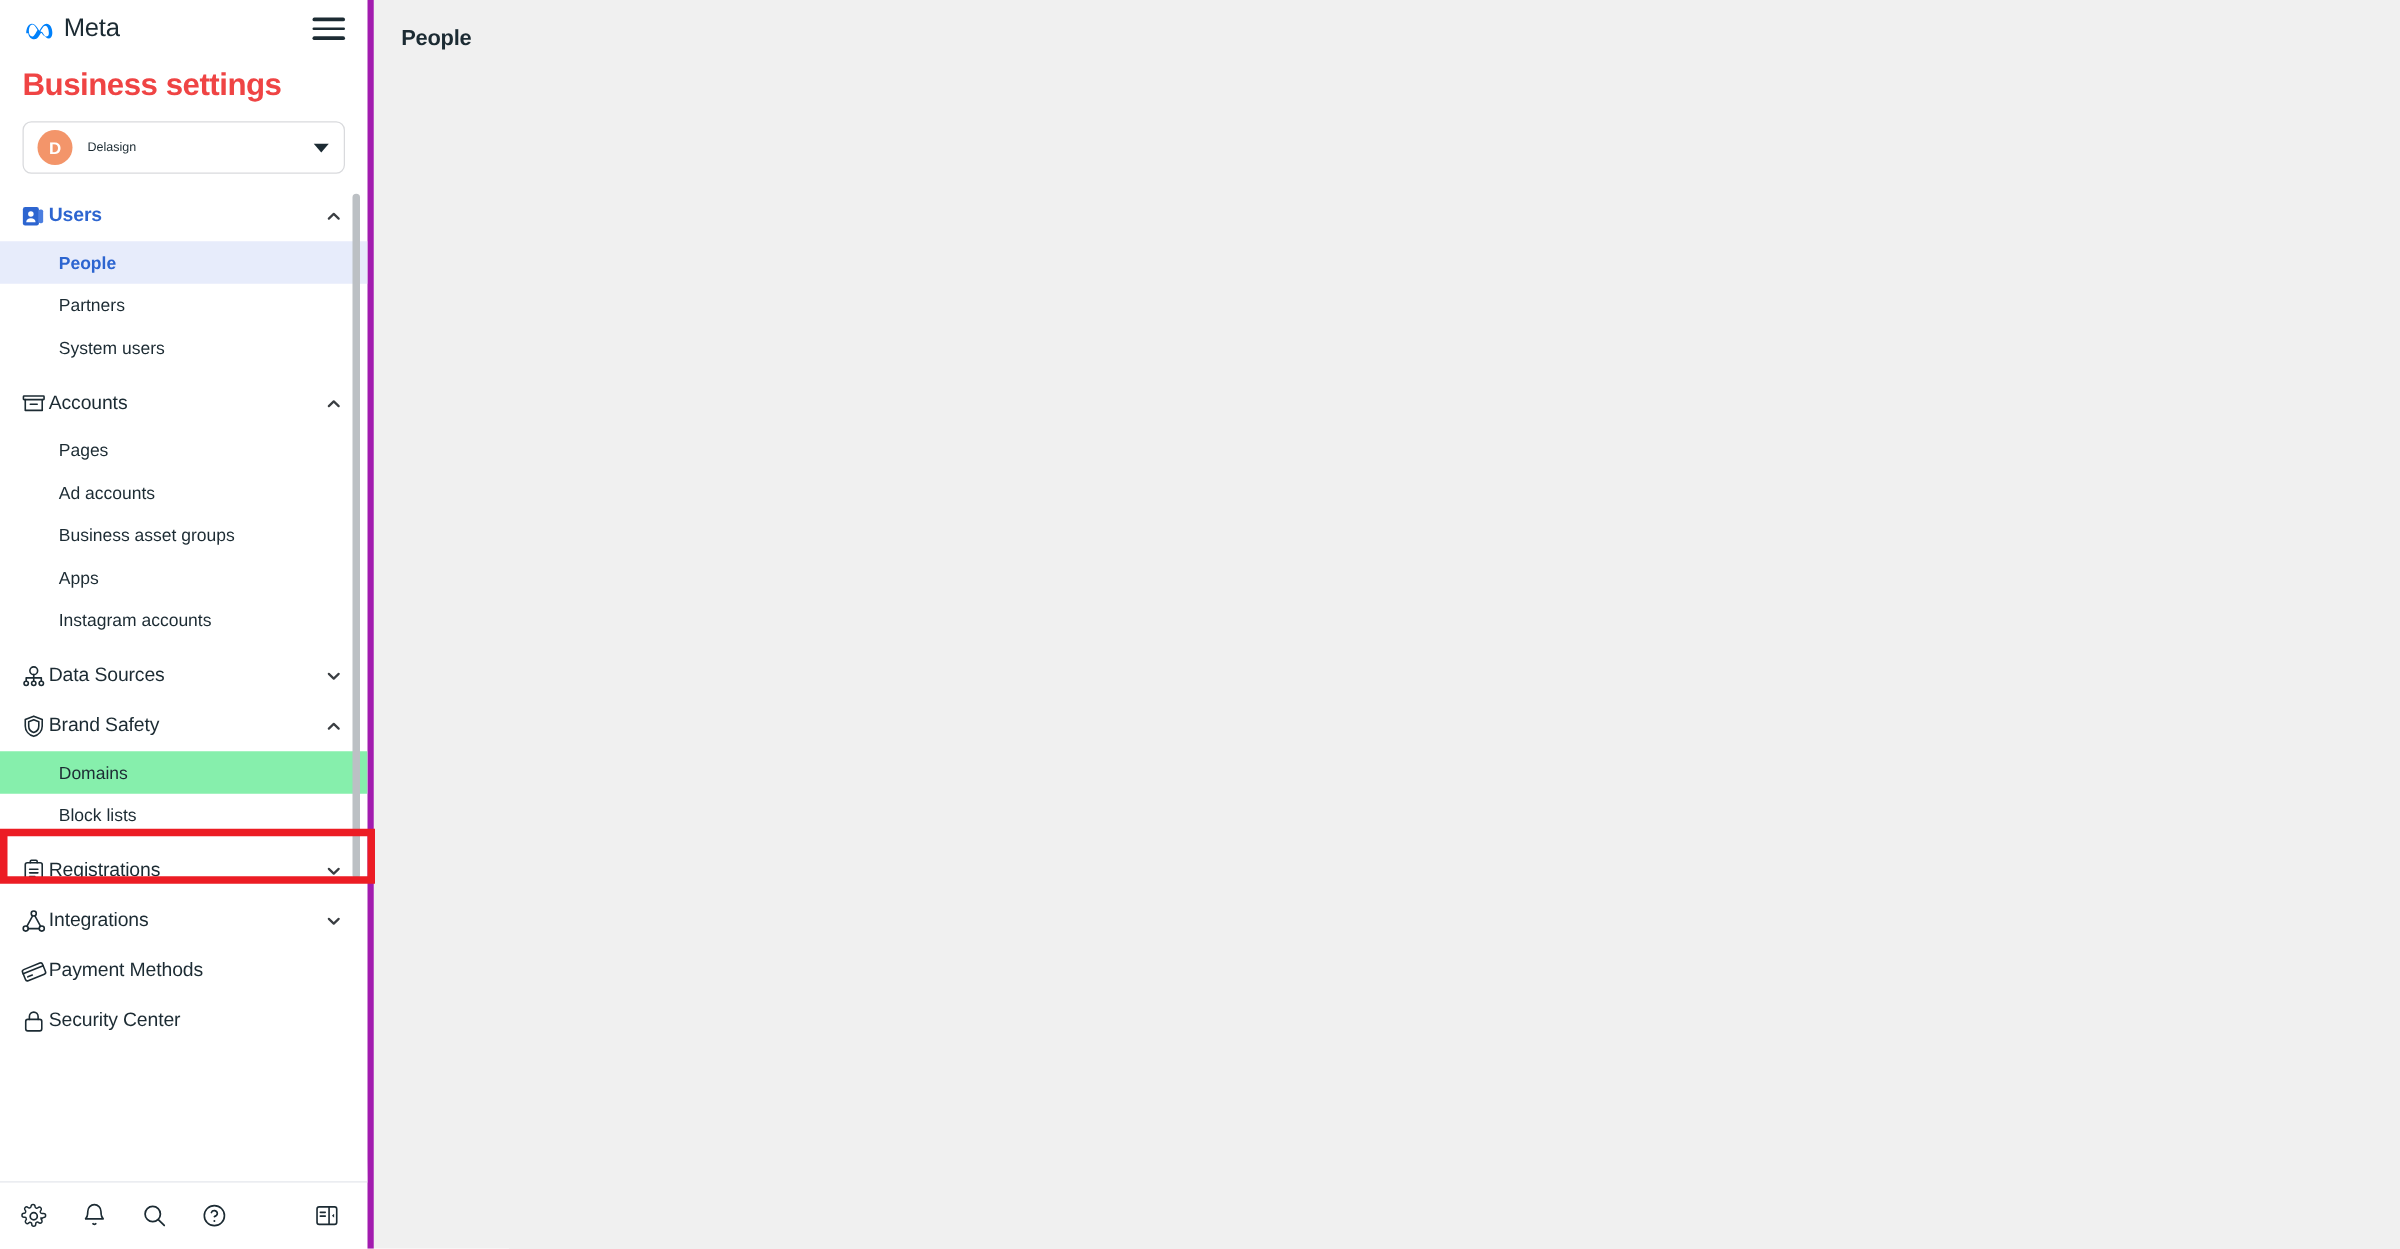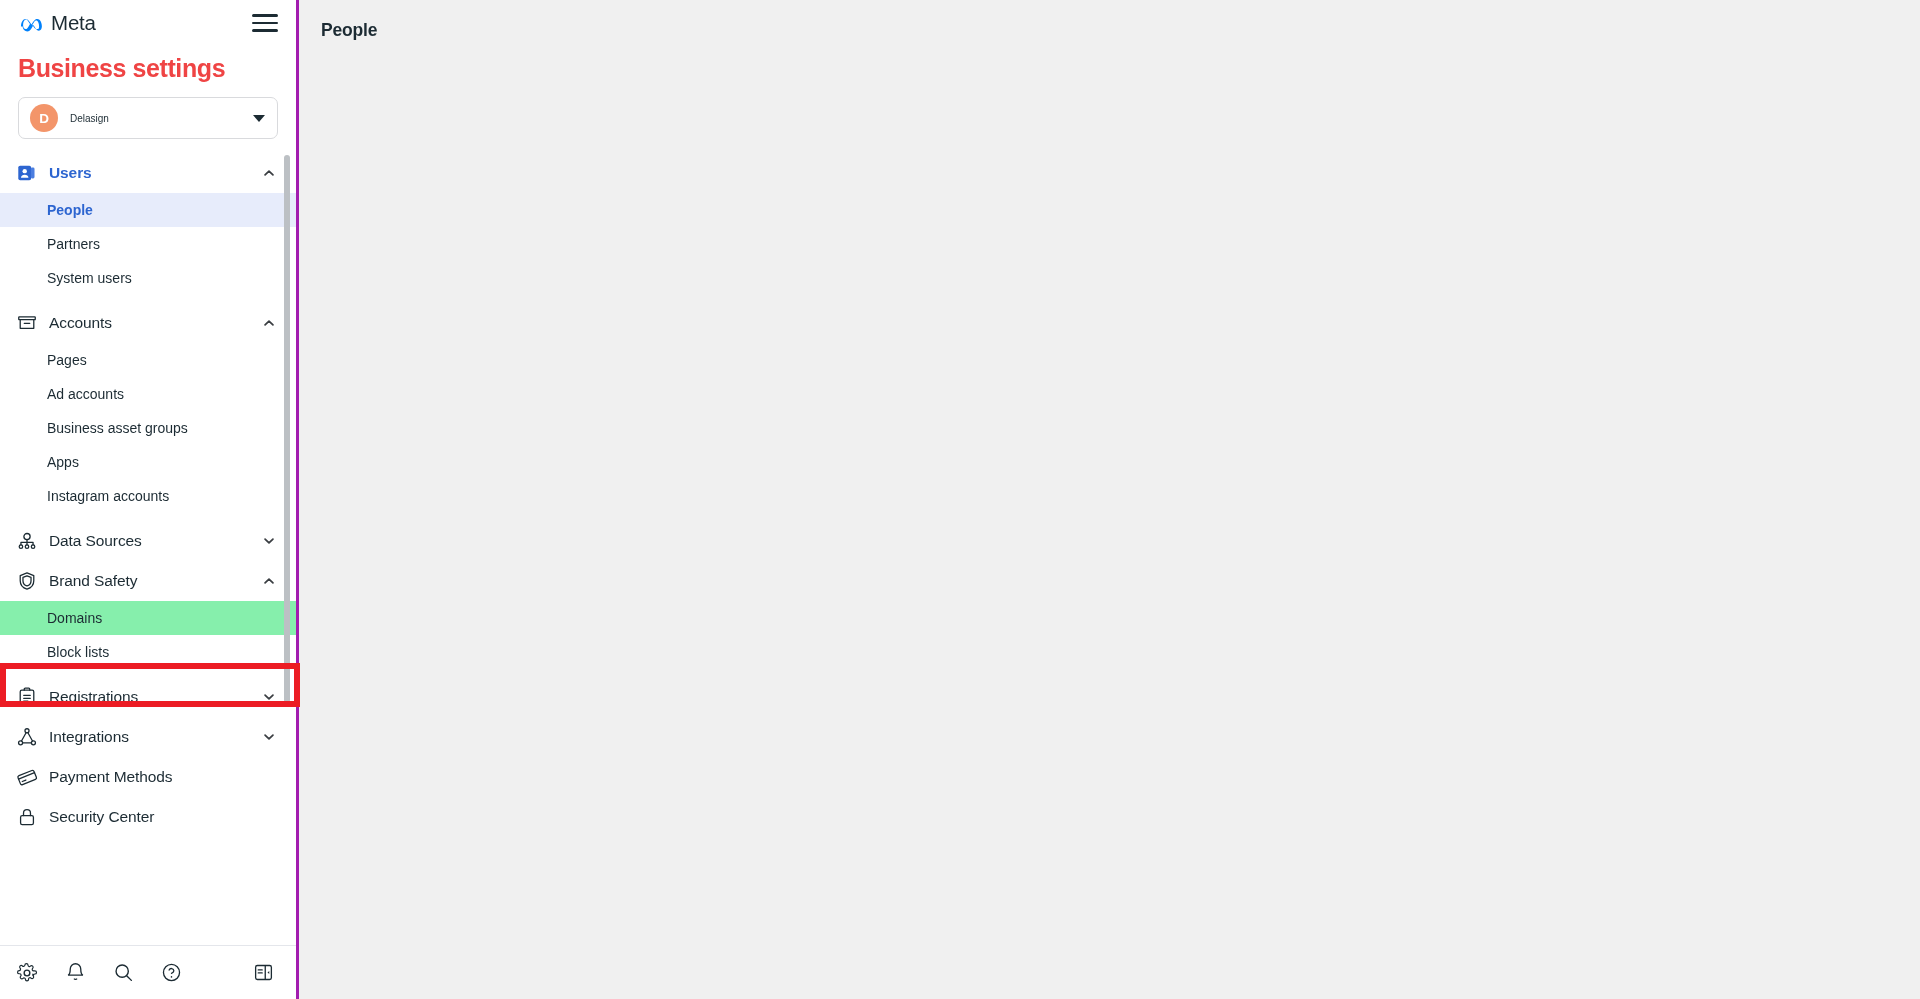--- a/index.html
+++ b/index.html
@@ -9,21 +9,21 @@
     background: #ffffff;
     overflow: hidden;
   }
   .app { display: flex; width: 1920px; height: 999px; }
 
   
   .sidebar {
     position: relative;
     width: 299px; height: 999px;
     background: #ffffff;
-    border-right: 3px solid #a21caf;
+    border-right: 5px solid #a21caf;
     display: flex; flex-direction: column;
     flex: 0 0 299px;
   }
 
   .sb-top { padding: 0 18px; flex: 0 0 auto; }
 
   .brand-row {
     height: 46px;
     display: flex; align-items: center; justify-content: space-between;
   }
@@ -62,21 +62,21 @@
   .biz-name { font-size: 10px; color: #1c2b33; flex: 1; }
   .caret { width: 0; height: 0; border-left: 6px solid transparent; border-right: 6px solid transparent; border-top: 7px solid #1c2b33; }
 
   
   .nav-wrap { position: relative; flex: 1 1 auto; overflow: hidden; margin-top: 14px; }
   .nav { padding-bottom: 10px; }
 
   .grp {
     display: flex; align-items: center;
     height: 40px; padding: 0 20px 0 15px;
-    cursor: pointer; gap: 10px;
+    cursor: pointer; 
   }
   .grp .ico { width: 24px; height: 24px; flex: 0 0 24px; display: flex; align-items: center; justify-content: center; }
   .grp .lbl { font-size: 15.5px; color: #1c2b33; flex: 1; letter-spacing: -0.1px; }
   .grp.active .lbl { color: #2d65d0; font-weight: 700; }
   .chev { width: 14px; height: 14px; flex: 0 0 14px; }
 
   .sub {
     height: 34px; display: flex; align-items: center;
     padding-left: 47px; cursor: pointer;
     font-size: 14px; color: #1c2b33;

